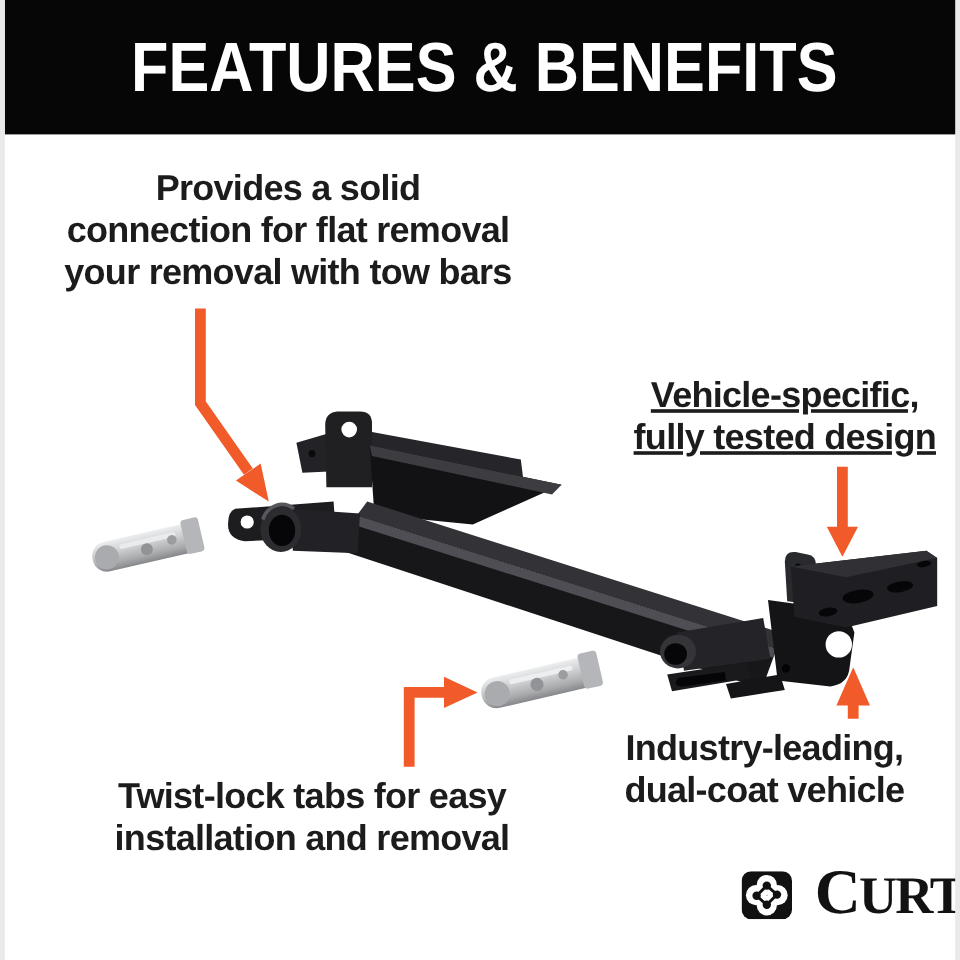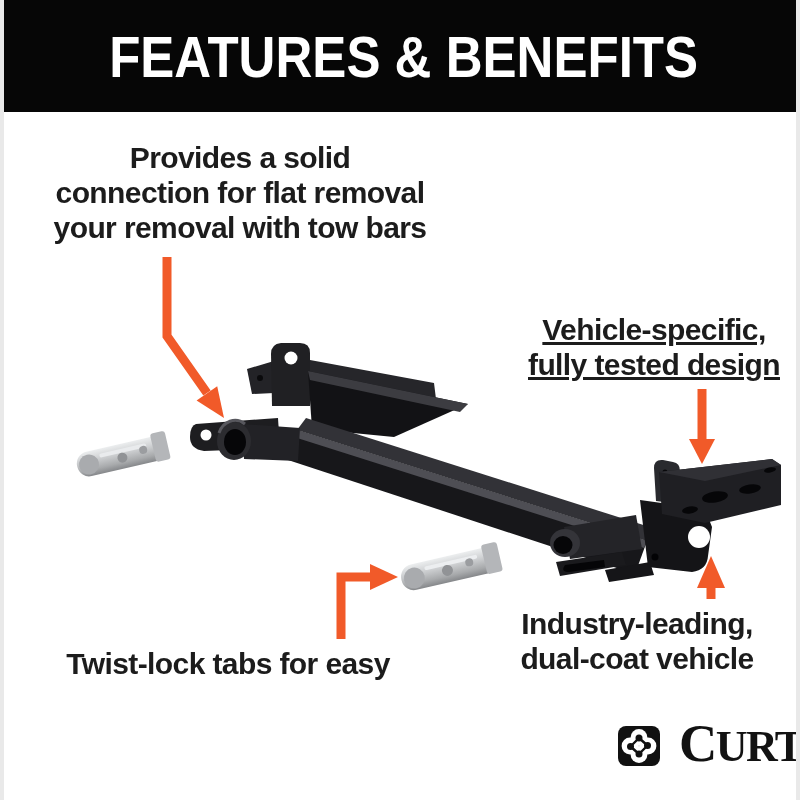--- a/index.html
+++ b/index.html
@@ -26,21 +26,21 @@
     letter-spacing:0;transform:scaleX(0.88);transform-origin:center;
     white-space:nowrap;
   }
   .callout{
     position:absolute;color:var(--text-ink);font-weight:bold;
     font-size:30px;line-height:35px;text-align:center;letter-spacing:-0.6px;
   }
   .callout div{white-space:nowrap;}
   #c-flat-towing{left:30px;top:140px;width:412px;}
   #c-vehicle-specific{left:500px;top:312px;width:300px;text-decoration:underline;}
-  #c-twist-lock{left:24px;top:646px;width:400px;}
+  #c-twist-lock{left:56px;top:646px;width:400px;}
   #c-dual-coat{left:483px;top:606px;width:300px;}
   .art{position:absolute;left:0;top:0;width:800px;height:800px;}
   .arrow-line{stroke:var(--accent-orange);stroke-width:9;fill:none;stroke-linejoin:miter;stroke-linecap:butt;}
   .arrow-head{fill:var(--accent-orange);}
   .beam-front{fill:var(--product-black);}
   .logo{
     position:absolute;left:614px;top:722px;height:44px;
     display:flex;align-items:flex-end;gap:19px;color:#121212;
   }
   .logo-text{
@@ -65,20 +65,21 @@
     <div>your removal with tow bars</div>
   </div>
 
   <div class="callout" id="c-vehicle-specific">
     <div>Vehicle-specific,</div>
     <div>fully tested design</div>
   </div>
 
   <div class="callout" id="c-twist-lock">
     <div>Twist-lock tabs for easy</div>
+    <div>installation and removal</div>
   </div>
 
   <div class="callout" id="c-dual-coat">
     <div>Industry-leading,</div>
     <div>dual-coat vehicle</div>
   </div>
 
   <svg class="art" viewBox="0 0 800 800">
     <defs>
       <linearGradient id="pinGrad" x1="0" y1="0" x2="0" y2="1">

